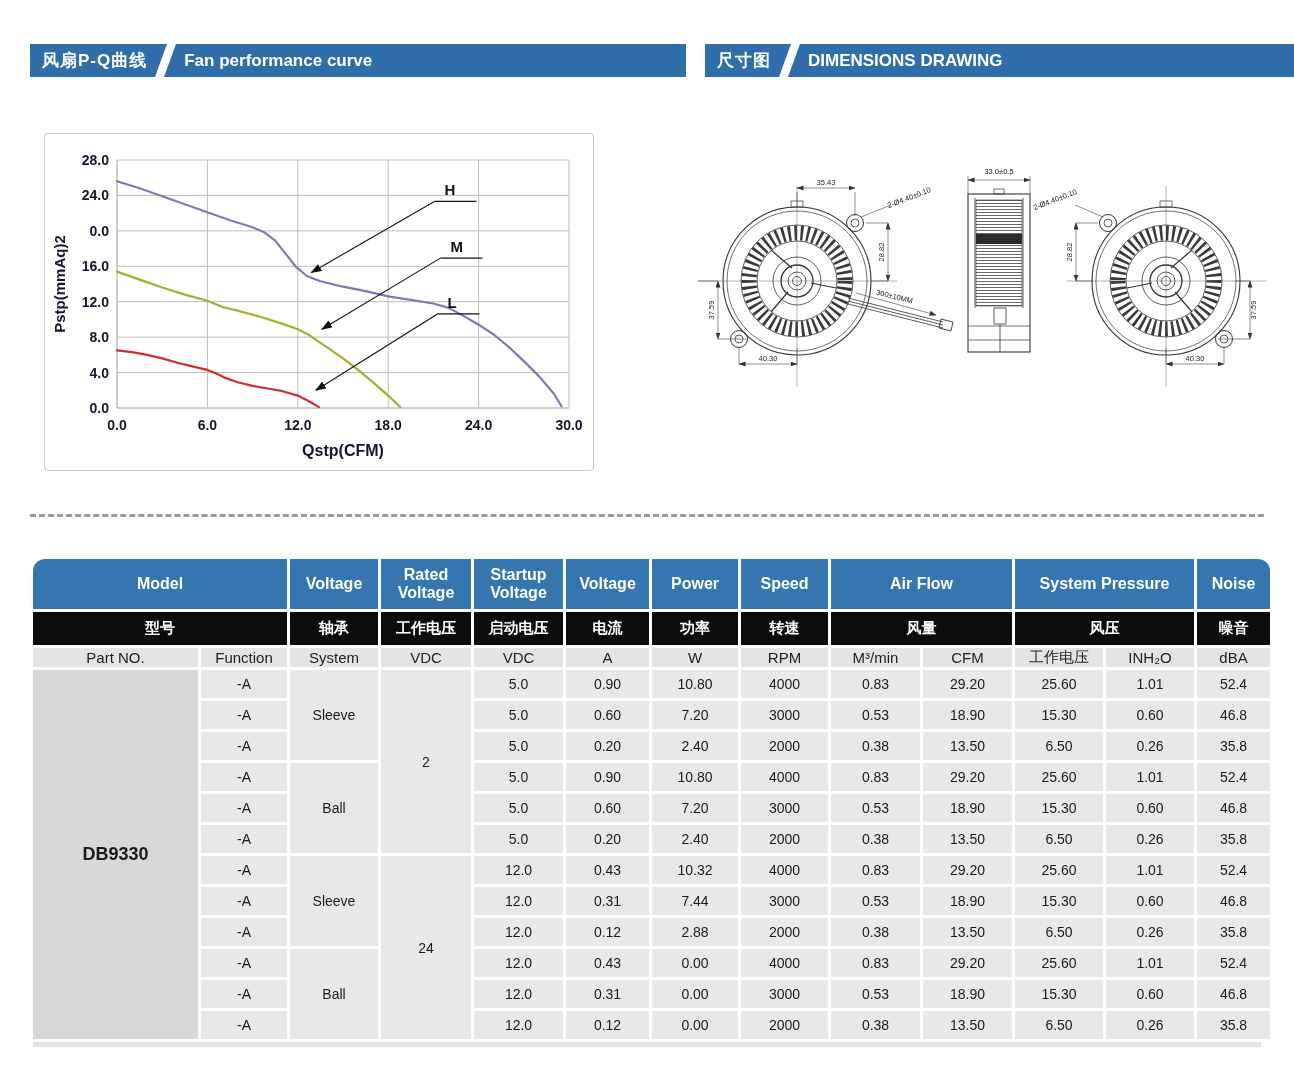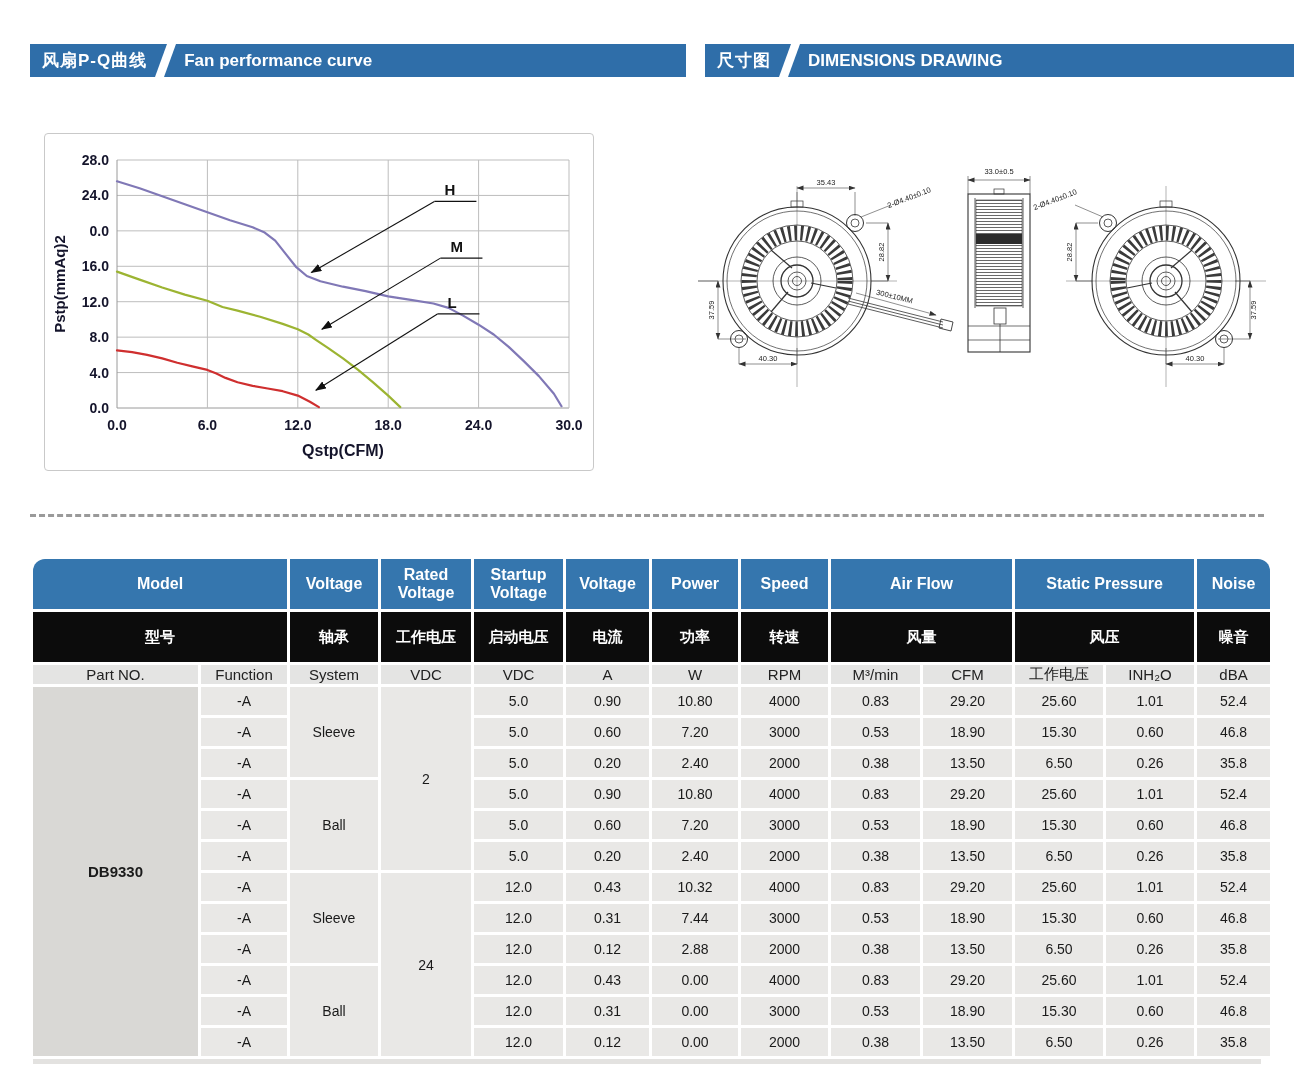--- a/index.html
+++ b/index.html
@@ -20,24 +20,24 @@
   #drawings{position:absolute;left:698px;top:148px;width:572px;height:314px;}
   
   #divider{position:absolute;left:30px;top:514px;width:1234px;border-top:3px dashed #9a9a9a;}
   
   #spec-wrap{position:absolute;left:30px;top:556px;width:1234px;}
   table.spec{border-collapse:separate;border-spacing:3px;width:1234px;table-layout:fixed;}
   table.spec th,table.spec td{text-align:center;vertical-align:middle;padding:0;}
   tr.h-en th{background:#3576ae;color:#fff;font-size:16px;font-weight:bold;height:50px;line-height:1.15;}
   tr.h-en th:first-child{border-top-left-radius:12px;margin-left:44px;}
   tr.h-en th:last-child{border-top-right-radius:12px;}
-  tr.h-zh th{background:#0c0c0c;color:#fff;font-size:15px;font-weight:bold;height:50px;}
+  tr.h-zh th{background:#0c0c0c;color:#fff;font-size:15px;font-weight:bold;height:33px;}
   tr.h-un td{background:#e4e4e3;font-size:15px;height:18px;color:#222;}
   td.cell{background:#e9e8e6;font-size:14px;height:28px;color:#1a1a1a;}
-  td.partno{background:#d9d8d5;font-weight:bold;font-size:15px;margin-top:32px;}
+  td.partno{background:#d9d8d5;font-weight:bold;font-size:18px;margin-top:32px;}
   #table-bottom-strip{height:5px;background:#e3e2e0;margin:0 3px;}
   
   svg text{font-family:"Liberation Sans",sans-serif;}
   .tick{font-size:14px;font-weight:bold;fill:#14142b;}
   .axlab{font-size:16px;font-weight:bold;fill:#14142b;}
   .ann{font-size:15px;font-weight:bold;fill:#111;}
   .dimtxt{font-size:7.5px;fill:#222;}
 </style>
 </head>
 <body>
@@ -245,21 +245,21 @@
     <thead>
       <tr class="h-en">
         <th colspan="2">Model</th>
         <th>Voltage</th>
         <th>Rated Voltage</th>
         <th>Startup Voltage</th>
         <th>Voltage</th>
         <th>Power</th>
         <th>Speed</th>
         <th colspan="2">Air Flow</th>
-        <th colspan="2">Static Pressure</th>
+        <th colspan="2">System Pressure</th>
         <th>Noise</th>
       </tr>
       <tr class="h-zh">
         <th colspan="2">型号</th>
         <th>轴承</th>
         <th>工作电压</th>
         <th>启动电压</th>
         <th>电流</th>
         <th>功率</th>
         <th>转速</th>

